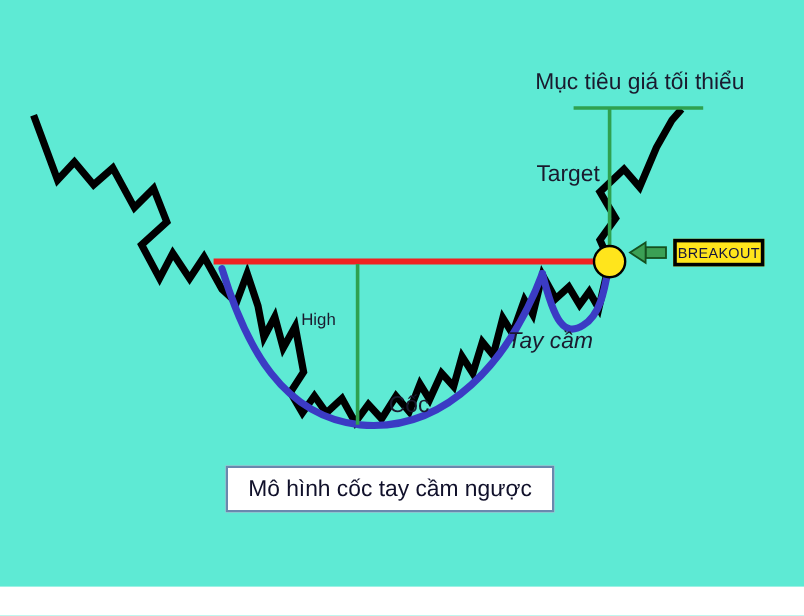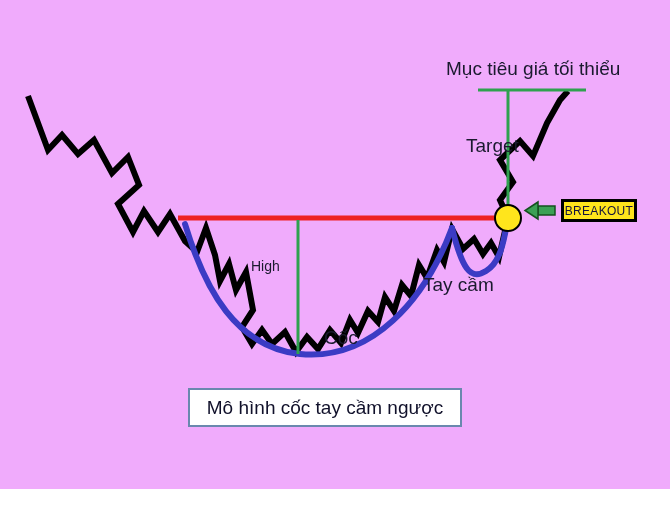--- a/index.html
+++ b/index.html
@@ -7,21 +7,21 @@
     padding: 0;
     background: #ffffff;
   }
   body {
     font-family: "Liberation Sans", sans-serif;
   }
   #canvas {
     position: relative;
     width: 670px;
     height: 489px;
-    background: #f0abfc;
+    background: #5eead4;
     overflow: hidden;
   }
   #chart-svg {
     position: absolute;
     left: 0;
     top: 0;
     width: 670px;
     height: 513px;
   }
   .lbl {
@@ -33,36 +33,36 @@
   }
   #label-target-top {
     left: 446px;
     top: 59px;
     font-size: 19px;
   }
   #label-target {
     left: 447px;
     top: 136px;
     font-size: 19px;
-    margin-left: 19px;
   }
   #label-high {
     left: 251px;
     top: 259px;
     font-size: 14px;
   }
   #label-coc {
     left: 324px;
     top: 328px;
     font-size: 19px;
   }
   #label-taycam {
     left: 423px;
     top: 275px;
     font-size: 19px;
+    font-style: italic;
   }
   #breakout-badge {
     position: absolute;
     left: 561px;
     top: 199px;
     width: 76px;
     height: 23px;
     background: #ffe51c;
     border: 3px solid #000000;
     box-sizing: border-box;

